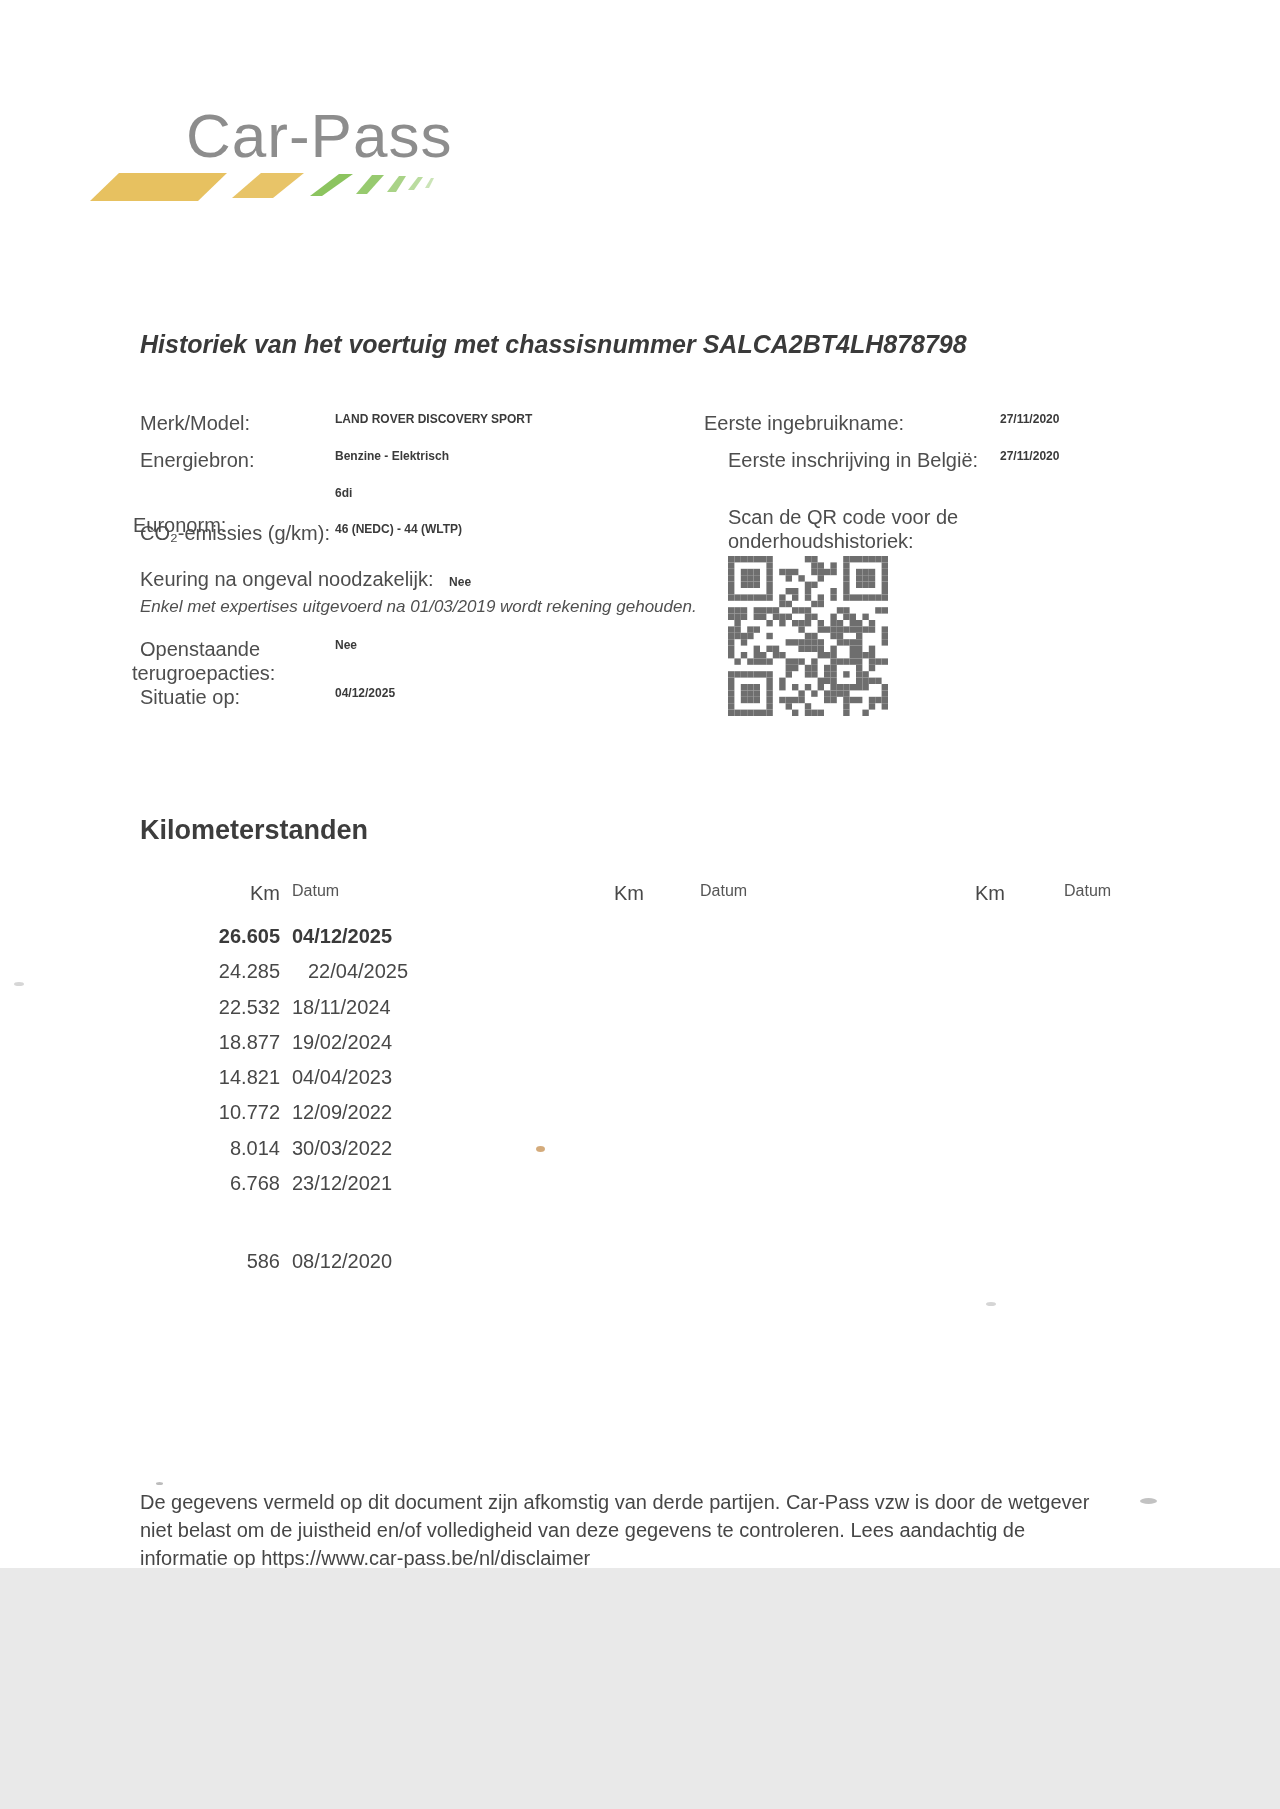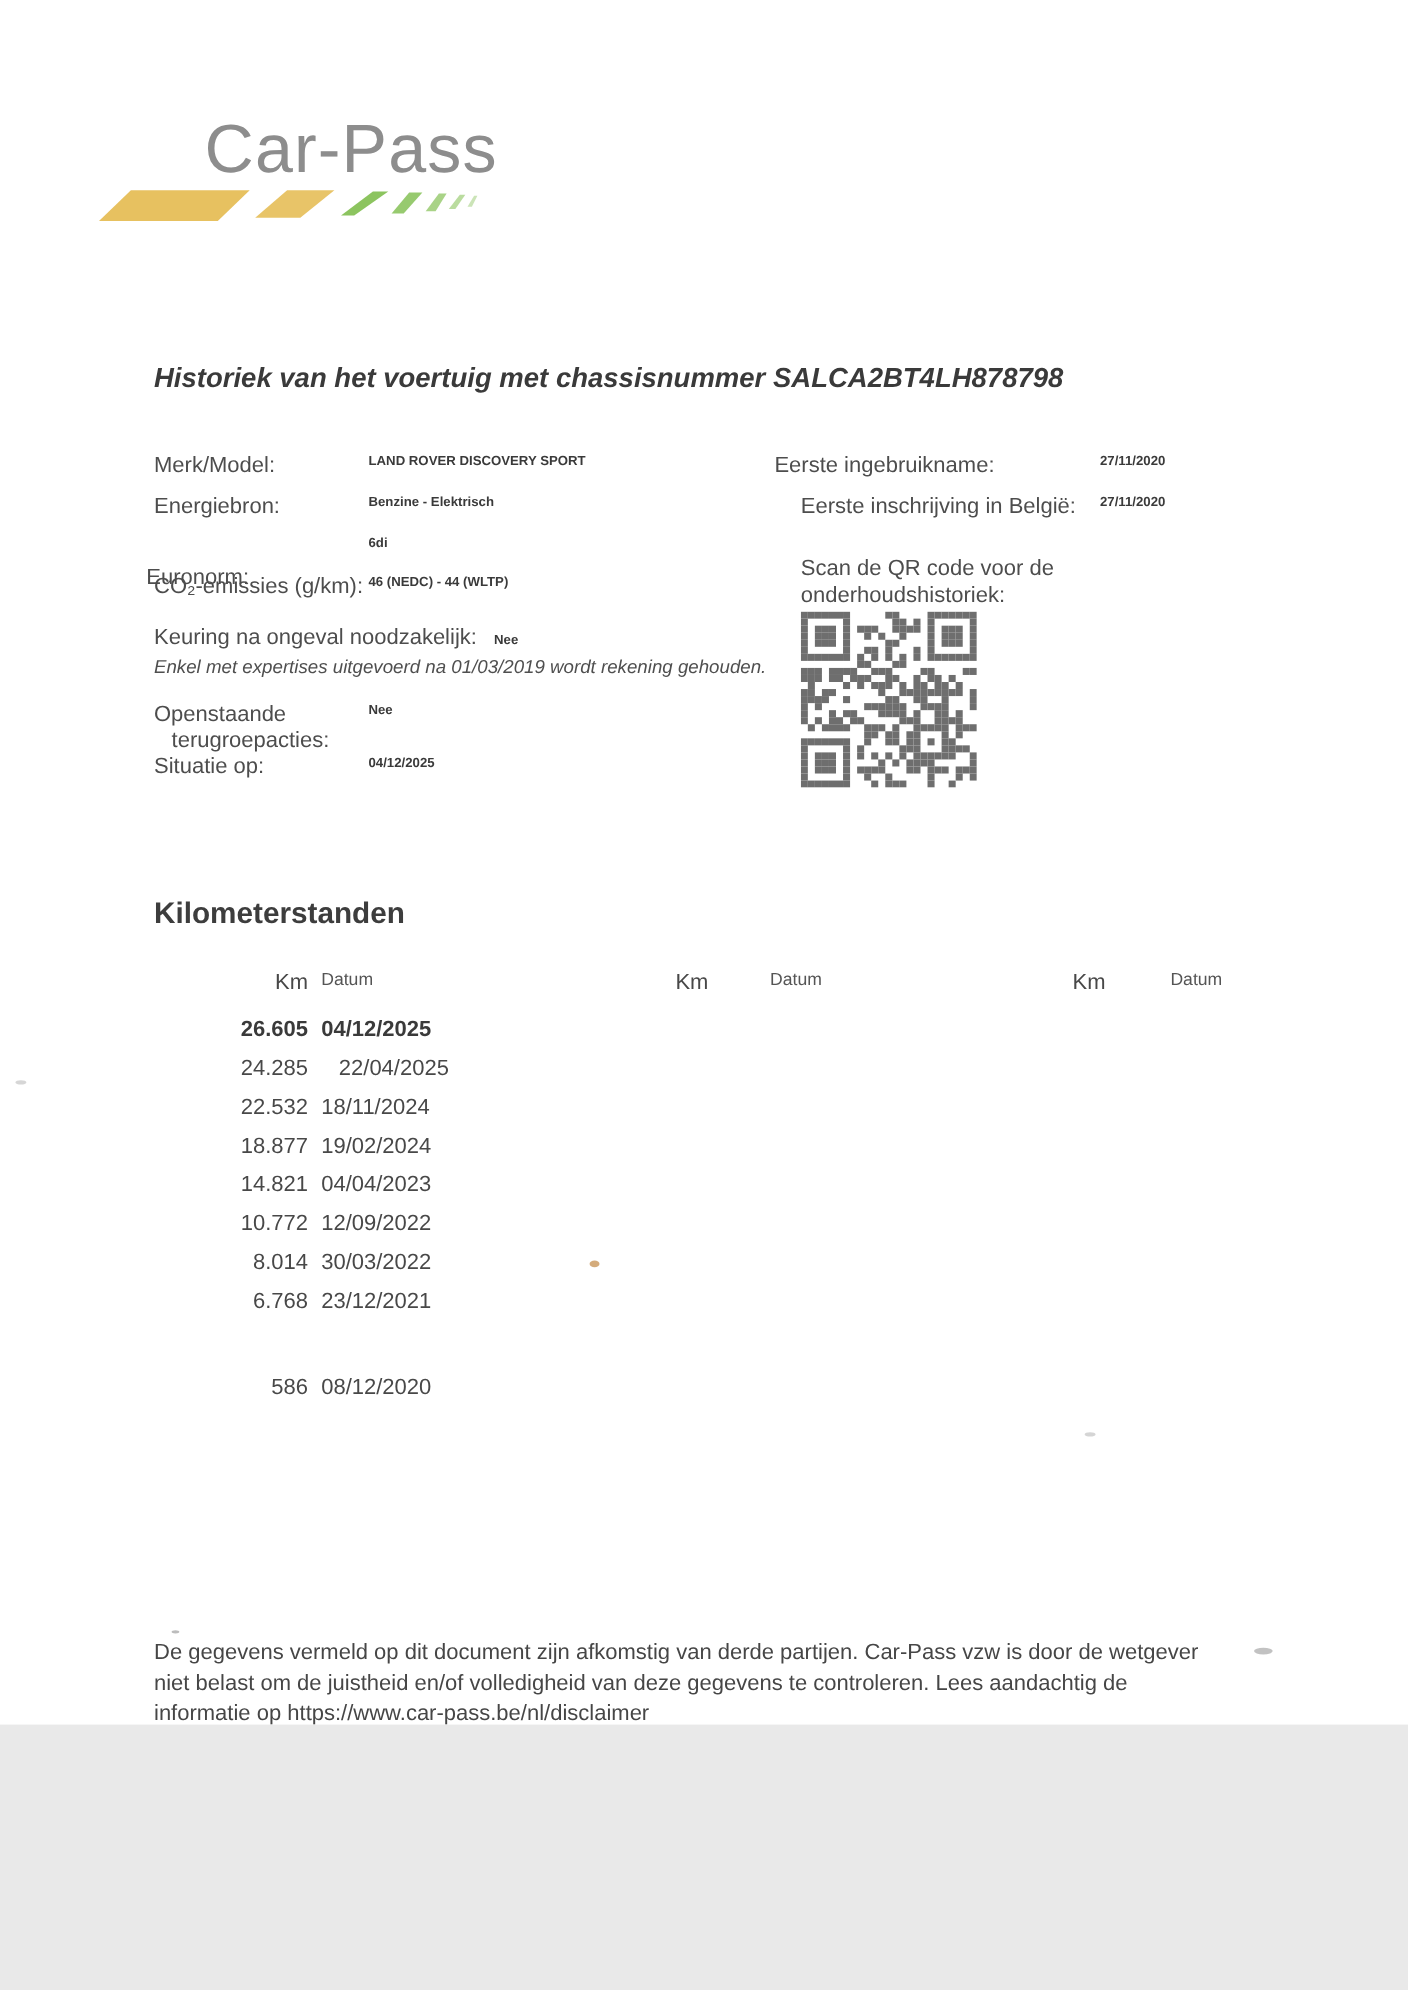--- a/index.html
+++ b/index.html
@@ -393,21 +393,21 @@
         <rect x="134.4" y="153.6" width="6.4" height="6.4" fill="#6e6e6e"></rect>
       </svg></div>
 
   <div class="abs lbl" style="left:140px;top:568px;">
     <span>Keuring na ongeval noodzakelijk:</span>
     <span class="val" style="margin-left:10px;">Nee</span>
   </div>
   <div class="abs note" style="left:140px;top:597px;">Enkel met expertises uitgevoerd na 01/03/2019 wordt rekening gehouden.</div>
 
   <div class="abs lbl" style="left:140px;top:638px;">Openstaande</div>
-  <div class="abs lbl" style="left:156px;top:662px;">terugroepacties:</div>
+  <div class="abs lbl" style="left:132px;top:662px;">terugroepacties:</div>
   <div class="abs val" style="left:335px;top:638px;">Nee</div>
 
   <div class="abs lbl" style="left:140px;top:686px;">Situatie op:</div>
   <div class="abs val" style="left:335px;top:686px;">04/12/2025</div>
 
   <div class="abs kmh">Kilometerstanden</div>
 
   <div class="abs colh km-cell" style="left:180px;top:882px;">Km</div>
   <div class="abs colh" style="left:292px;top:882px;">Datum</div>
 

